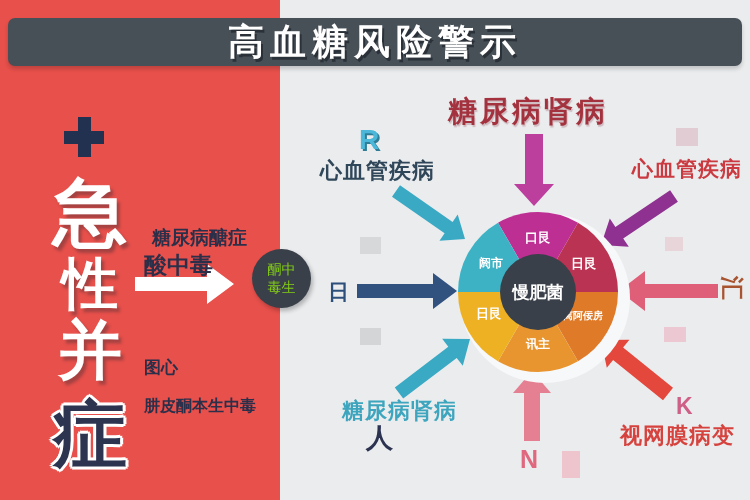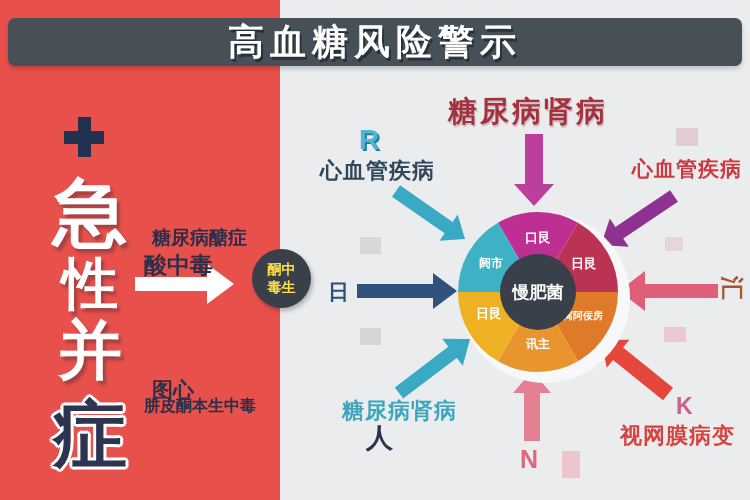--- a/index.html
+++ b/index.html
@@ -27,27 +27,27 @@
   .vchar.c1{top:256px;font-size:56px;}
   .vchar.c2{top:318px;font-size:64px;}
   .vchar.c3{top:398px;font-size:74px;color:#2d3450;
     text-shadow:-3px 0 0 #fff,3px 0 0 #fff,0 -3px 0 #fff,0 3px 0 #fff,
       -2px -2px 0 #fff,2px 2px 0 #fff,-2px 2px 0 #fff,2px -2px 0 #fff;}
   
   .ptext{color:#2b2f49;font-weight:bold;line-height:1.25;}
   .t1{left:152px;top:226px;font-size:19px;}
   .t2{left:144px;top:251px;font-size:23px;}
   .t3{left:144px;top:320px;font-size:20px;}
-  .t4{left:152px;top:357px;font-size:21px;margin-top:20px;}
+  .t4{left:144px;top:357px;font-size:17px;}
   .t5{left:144px;top:396px;font-size:16px;}
   
   .badge{left:252px;top:249px;width:59px;height:59px;border-radius:50%;
     background:#394049;display:flex;flex-direction:column;align-items:center;
     justify-content:center;box-shadow:2px 3px 4px rgba(0,0,0,.25);}
-  .badge span{color:#fde047;font-size:14px;font-weight:bold;line-height:1.25;}
+  .badge span{color:#84cc16;font-size:14px;font-weight:normal;line-height:1.25;}
   
   .lbl{font-weight:bold;white-space:nowrap;}
   .heading{left:448px;top:92px;font-size:29px;letter-spacing:3px;color:#a3323e;
     text-shadow:1px 2px 1px rgba(120,40,50,.25);}
   .letter-r{left:359px;top:124px;font-size:28px;color:#4cb7d8;
     text-shadow:2px 2px 0 #2f7d96;}
   .cvd-left{left:320px;top:156px;font-size:22px;color:#30475a;letter-spacing:1px;}
   .cvd-right{left:632px;top:155px;font-size:21px;color:#ca3a40;letter-spacing:1px;}
   .glyph-e{left:328px;top:278px;font-size:21px;color:#2d4f7c;}
   .glyph-hui{left:720px;top:272px;font-size:24px;color:#a85430;

